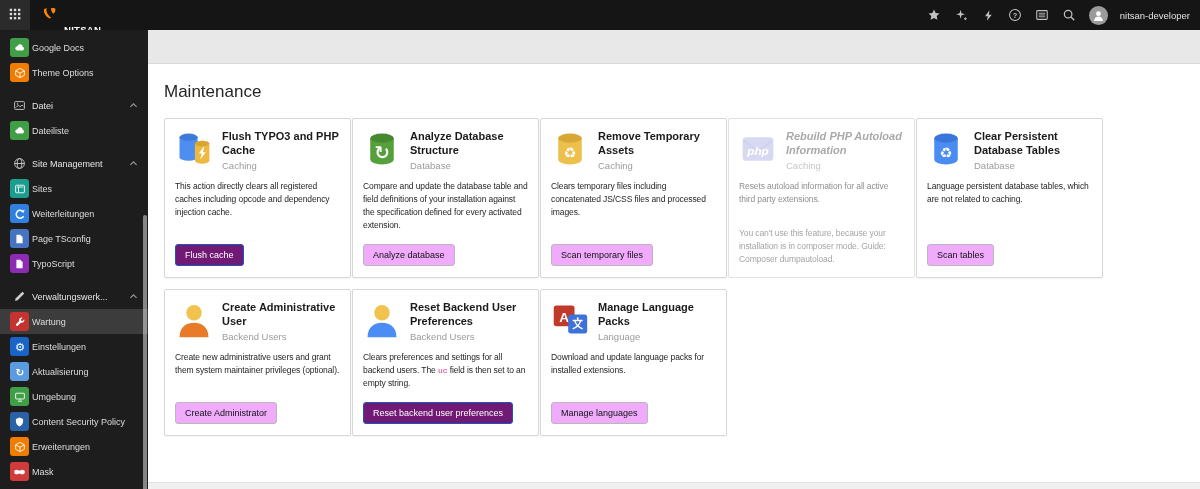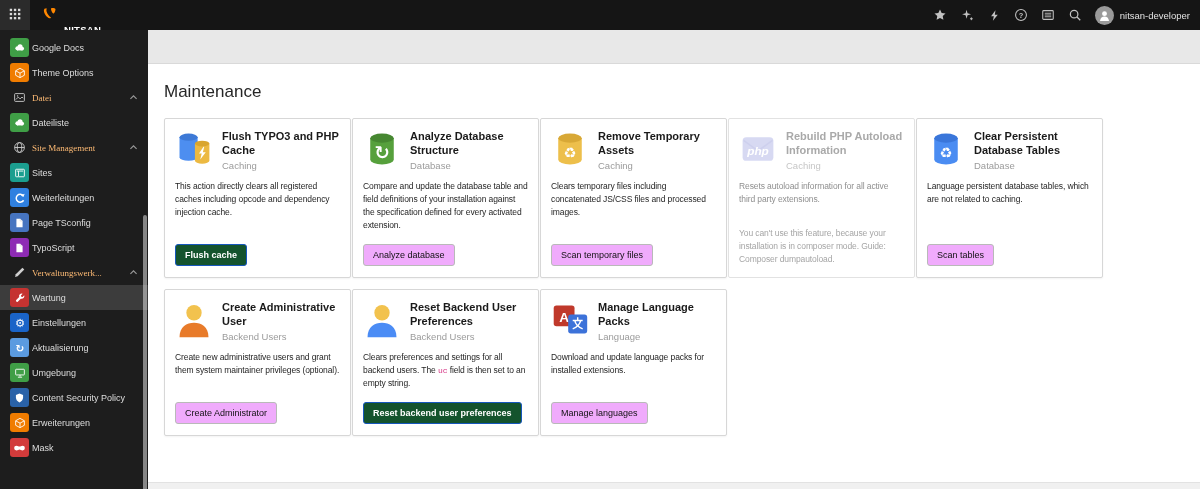--- a/index.html
+++ b/index.html
@@ -9,33 +9,33 @@
 
   
   .topbar { height:30px; flex:0 0 30px; background:#151515; display:flex; align-items:center; color:#c9c9c9; }
   .grid-btn { width:30px; height:30px; background:#2b2b2b; border:none; display:flex; align-items:center; justify-content:center; cursor:pointer; color:#dcdcdc; }
   .brand { display:flex; align-items:center; gap:7px; margin-left:12px; }
   .brand-text { line-height:1.15; }
   .brand-name { font-size:9.5px; font-weight:bold; color:#ffffff; letter-spacing:.3px;margin-top:44px; }
   .brand-ver { font-size:11px; color:#8f8f8f; }
   .topbar-right { margin-left:auto; display:flex; align-items:center; padding-right:10px; }
   .tb-icon { width:27px; height:30px; background:none; border:none; color:#c2c2c2; display:flex; align-items:center; justify-content:center; cursor:pointer; }
-  .user-menu { display:flex; align-items:center; gap:6px; margin-left:6px; cursor:pointer; }
+  .user-menu { display:flex; align-items:center; gap:12px; margin-left:6px; cursor:pointer; }
   .avatar { width:19px; height:19px; border-radius:50%; background:#9a9a9a; display:flex; align-items:center; justify-content:center; overflow:hidden; }
   .user-name { font-size:9.5px; color:#e2e2e2; }
 
   
   .body { flex:1; display:flex; min-height:0; }
 
   
   .sidebar { width:148px; flex:0 0 148px; background:#1d1d1d; padding-top:5px; position:relative; overflow:hidden; }
   .nav-item, .nav-section { height:25px; display:flex; align-items:center; gap:3px; padding:0 9px 0 10px; cursor:pointer; }
   .nav-item { color:#dedede; }
   .nav-item.active { background:#3c3c3c; }
-  .nav-section { color:#fdba74; margin-top:0;font-family:Liberation Serif, serif; }
+  .nav-section { color:#e5e5e5; margin-top:8px; }
   .nav-icon { width:19px; height:19px; flex:0 0 19px; border-radius:3px; display:flex; align-items:center; justify-content:center; }
   .nav-glyph { width:19px; flex:0 0 19px; display:flex; align-items:center; justify-content:center; color:#cfcfcf; }
   .nav-label { font-size:9px; white-space:nowrap; overflow:hidden; }
   .chevron { margin-left:auto; display:flex; align-items:center; }
   .sb-scrollbar { position:absolute; right:1px; top:185px; width:4px; height:290px; border-radius:2px; background:rgba(220,220,220,.55); }
 
   
   .content { flex:1; min-width:0; display:flex; flex-direction:column; background:#fff; position:relative; }
   .docheader { height:34px; flex:0 0 34px; background:#e8e8e8; border-bottom:1px solid #d9d9d9; }
   .module { padding:14px 20px 0 16px; flex:1; overflow:hidden; }
@@ -46,25 +46,25 @@
   .card-head { display:flex; gap:9px; margin-bottom:9px; }
   .card-icon { width:38px; height:38px; flex:0 0 38px; }
   .card-icon svg { width:38px; height:38px; }
   .card-title { font-size:11px; font-weight:700; color:#1a1a1a; line-height:1.25; }
   .card-sub { font-size:9.5px; color:#9b9b9b; margin-top:2px; }
   .card-desc { font-size:8.5px; letter-spacing:-0.1px; color:#1f1f1f; line-height:1.55; }
   .card-note { font-size:8.5px; letter-spacing:-0.1px; color:#a5a5a5; line-height:1.55; margin-top:auto; padding-top:12px; }
   .card-actions { margin-top:auto; padding-top:12px; }
   .btn { font-family:inherit; font-size:9px; padding:5px 9px; border-radius:3px; border:1px solid; cursor:pointer; }
   .btn-default { background:#f0abfc; border-color:#b9b9b9; color:#111; }
-  .btn-primary { background:#14532d; border-color:#1657bd; color:#fff;font-weight:bold; }
+  .btn-primary { background:#701a75; border-color:#1657bd; color:#fff; }
   .code { font-family:"Liberation Mono", monospace; color:#d63384; font-size:8px; }
 
   .card.disabled { border-color:#e2e2e2; box-shadow:none; }
-  .card.disabled .card-title { color:#a9a9a9; }
+  .card.disabled .card-title { color:#a9a9a9;font-style:italic; }
   .card.disabled .card-sub { color:#c6c6c6; }
   .card.disabled .card-desc { color:#8f8f8f; }
   .card.disabled .card-icon { opacity:.55; }
 
   .hscrollbar { position:absolute; left:0; right:0; bottom:0; height:7px; background:#f0f0f0; border-top:1px solid #e2e2e2; }
 </style>
 </head>
 <body>
 
 <div class="app">

